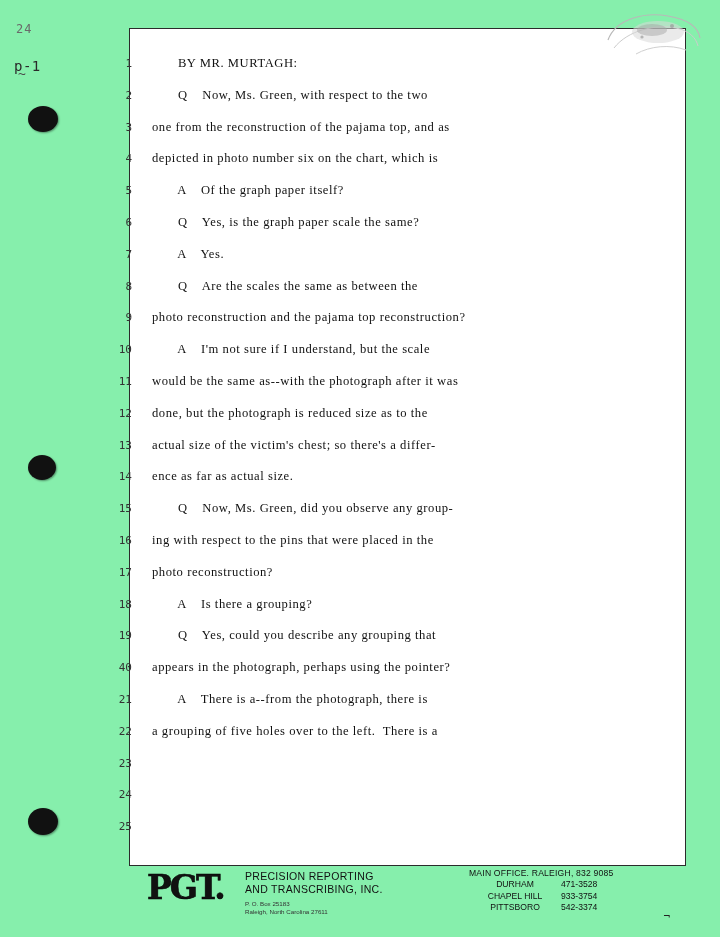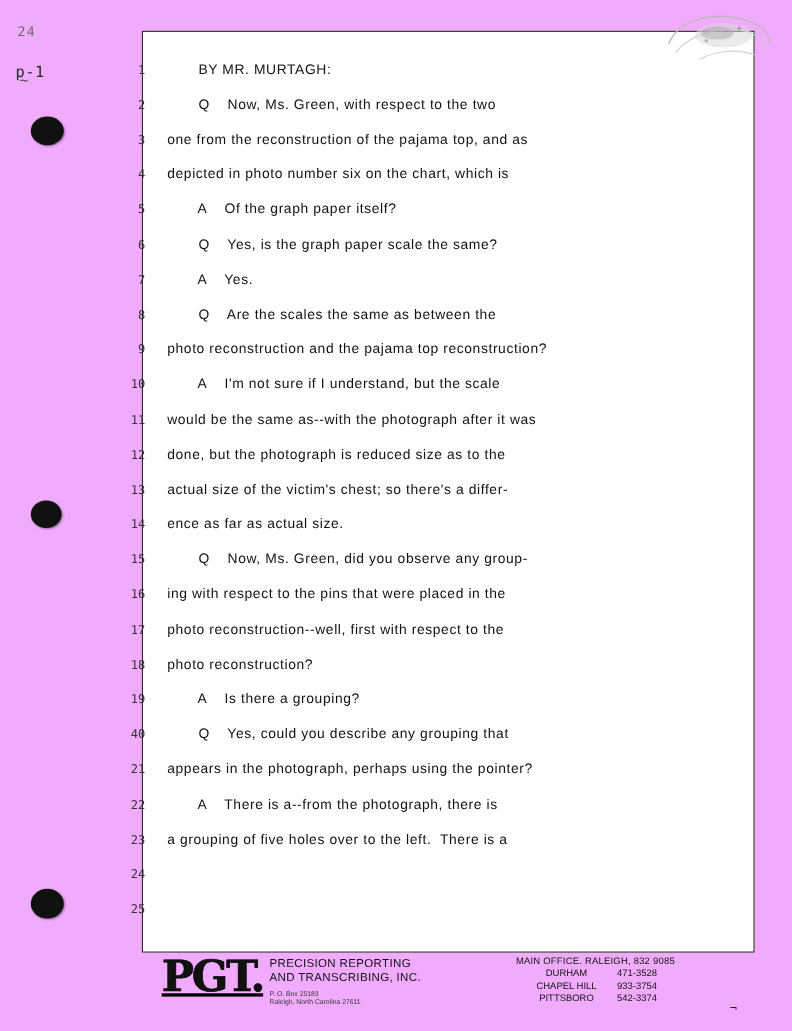--- a/index.html
+++ b/index.html
@@ -12,21 +12,21 @@
     height: 937px;
     position: relative;
     font-family: "DejaVu Sans Mono", "Liberation Mono", monospace;
     overflow: hidden;
   }
 
   .page {
     position: absolute;
     left: 0; top: 0;
     width: 720px; height: 937px;
-    background: #f0abfc;
+    background: #86efac;
   }
 
   
   .margin-col {
     position: absolute;
     left: 0; top: 0;
     width: 130px; height: 937px;
   }
   .page-num {
     position: absolute;
@@ -91,21 +91,21 @@
     left: 152px; top: 48px;
     width: 520px;
   }
   .tline {
     height: 31.8px;
     line-height: 31.8px;
     font-size: 12.6px;
     letter-spacing: 0.55px;
     color: #111111;
     white-space: pre;
-    font-family: Liberation Sans, sans-serif;
+    font-family: Liberation Serif, serif;
   }
 
   
   .smudge {
     position: absolute;
     right: 18px; top: 10px;
     width: 96px; height: 56px;
     pointer-events: none;
   }
   .smudge svg { display: block; }
@@ -117,25 +117,24 @@
     width: 557px; height: 60px;
   }
   .logo {
     position: absolute;
     left: 18px; top: 4px;
     width: 92px; height: 44px;
   }
   .logo-text {
     font-family: "DejaVu Serif", "Liberation Serif", serif;
     font-weight: bold;
-    font-size: 39px;
+    font-size: 33px;
     color: #111111;
     letter-spacing: -2px;
     line-height: 36px;
-    text-decoration: underline;
     -webkit-text-stroke: 0.6px #000;
   }
   .company {
     position: absolute;
     left: 116px; top: 4px;
     width: 200px;
     font-family: "Liberation Sans", sans-serif;
     font-size: 10.5px;
     line-height: 13px;
     color: #111111;
@@ -237,21 +236,20 @@
     <div class="tline">       A    Yes.</div>
     <div class="tline">       Q    Are the scales the same as between the</div>
     <div class="tline">photo reconstruction and the pajama top reconstruction?</div>
     <div class="tline">       A    I'm not sure if I understand, but the scale</div>
     <div class="tline">would be the same as--with the photograph after it was</div>
     <div class="tline">done, but the photograph is reduced size as to the</div>
     <div class="tline">actual size of the victim's chest; so there's a differ-</div>
     <div class="tline">ence as far as actual size.</div>
     <div class="tline">       Q    Now, Ms. Green, did you observe any group-</div>
     <div class="tline">ing with respect to the pins that were placed in the</div>
-    <div class="tline">photo reconstruction--well, first with respect to the</div>
     <div class="tline">photo reconstruction?</div>
     <div class="tline">       A    Is there a grouping?</div>
     <div class="tline">       Q    Yes, could you describe any grouping that</div>
     <div class="tline">appears in the photograph, perhaps using the pointer?</div>
     <div class="tline">       A    There is a--from the photograph, there is</div>
     <div class="tline">a grouping of five holes over to the left.  There is a</div>
   </div>
 
   <div class="footer">
     <div class="logo">

